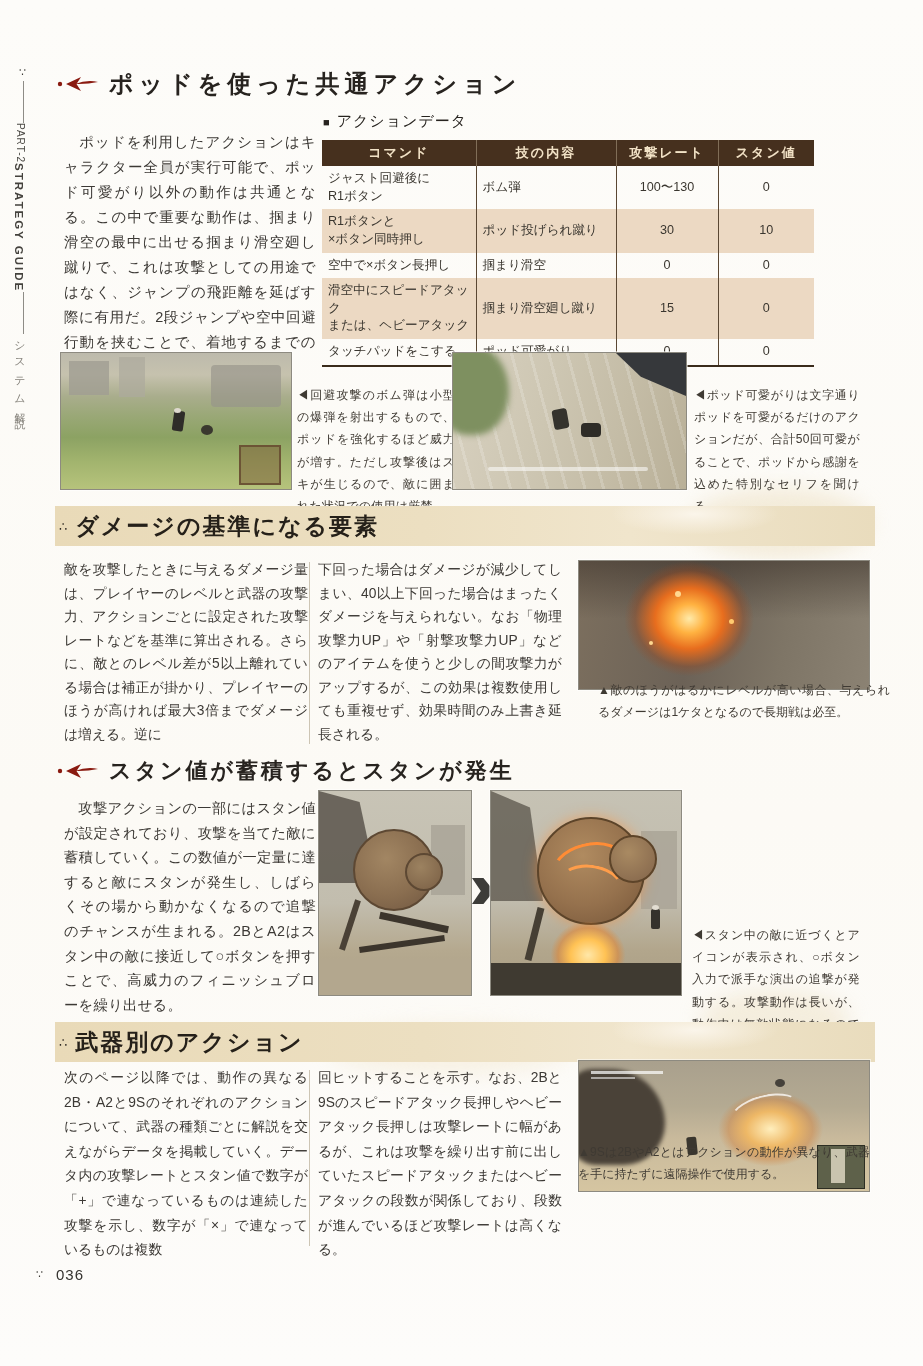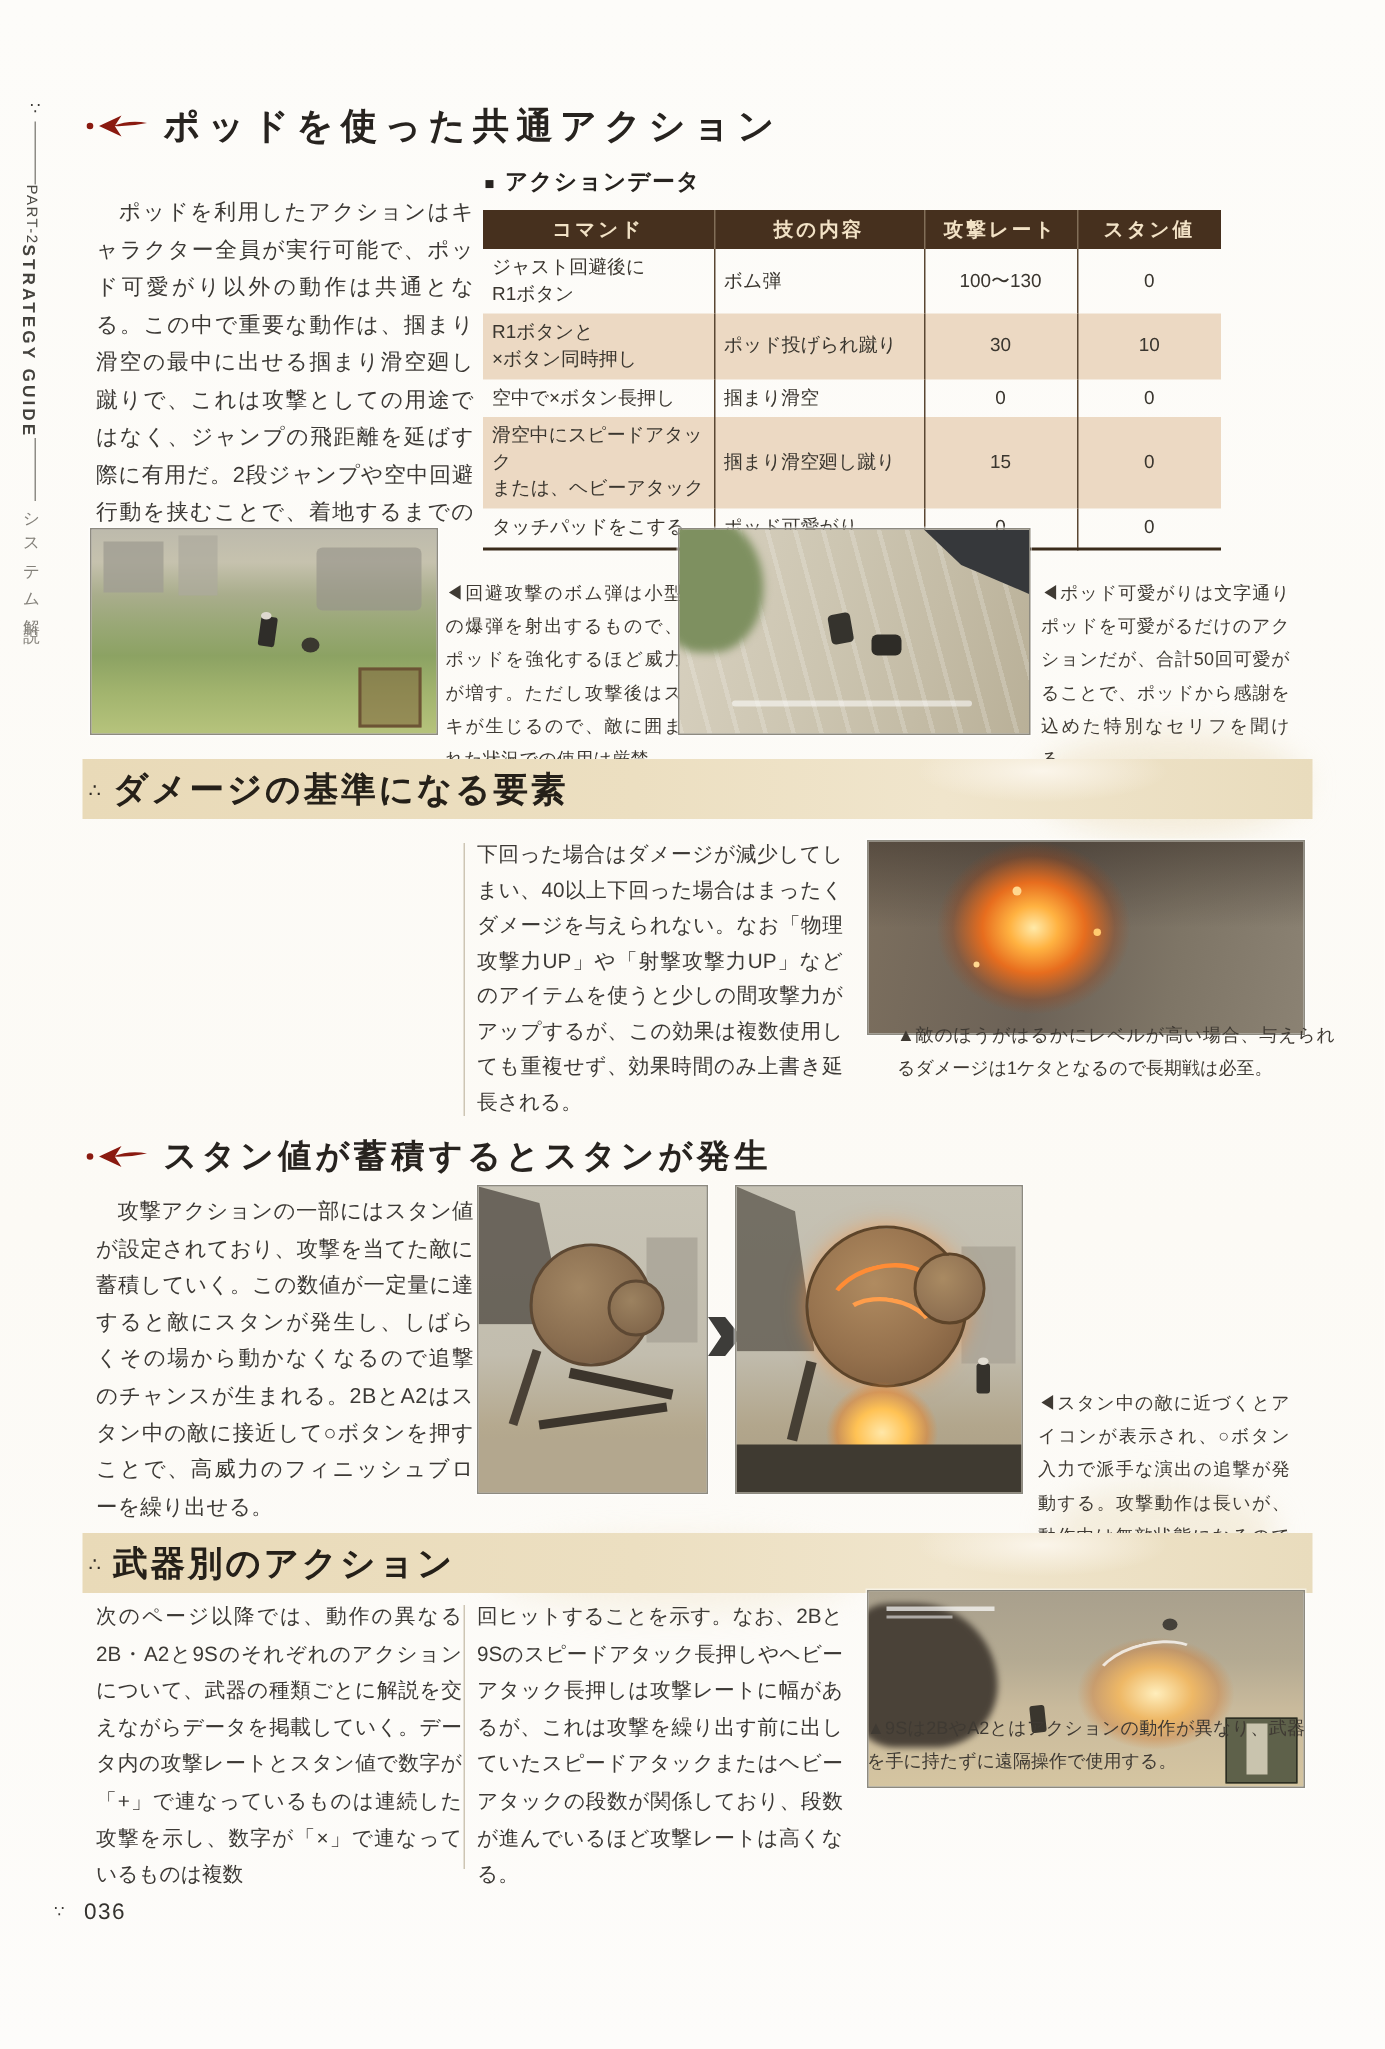--- a/index.html
+++ b/index.html
@@ -27,21 +27,21 @@
   .bar-head .ttl{font-size:23px;font-weight:bold;color:#252019;letter-spacing:2px;font-family:Liberation Serif, serif;}
   .sec-head .mk-arrow{flex:0 0 auto;}
 
   
   .jtext{position:absolute;font-size:14.5px;line-height:25px;text-align:justify;color:#3c3935;letter-spacing:.3px;}
   .jtext .ind{display:inline-block;width:1em;}
   .coltext{position:absolute;font-size:13.8px;line-height:23.5px;text-align:justify;color:#3c3935;}
   .coldiv{position:absolute;width:1px;background:#cdc5b4;}
 
   
-  .tbl-label{position:absolute;font-size:15px;font-weight:bold;color:#27231f;letter-spacing:1px;}
+  .tbl-label{position:absolute;font-size:15px;font-weight:normal;color:#27231f;letter-spacing:1px;}
   .tbl-label .sq{font-size:11px;margin-right:6px;}
   table.action{position:absolute;border-collapse:collapse;table-layout:fixed;}
   table.action th{background:#46301e;color:#f2e2c6;font-size:13px;font-weight:bold;letter-spacing:2px;padding:4px 2px;border-right:1px solid rgba(242,226,198,.35);}
   table.action th:last-child{border-right:none;}
   table.action td{font-size:12.6px;color:#3a362f;padding:4px 6px;border-right:1px solid #5a4733;line-height:1.4;white-space:pre-line;}
   table.action td:last-child{border-right:none;}
   table.action td.c{text-align:center;}
   table.action tr.beige{background:#ecd9c3;}
   table.action{border-bottom:2px solid #3a2b1b;}
 
@@ -160,20 +160,21 @@
     <div style="left:128px;top:70px;width:20px;height:14px;background:#2e2c27;border-radius:4px;"></div>
     <div style="left:35px;top:114px;width:160px;height:4px;background:rgba(255,255,255,.55);border-radius:2px;"></div>
   </div>
   <div class="cap" style="left:694px;top:384px;width:166px;">◀ポッド可愛がりは文字通りポッドを可愛がるだけのアクションだが、合計50回可愛がることで、ポッドから感謝を込めた特別なセリフを聞ける。</div>
 
   <div class="bar-head" style="top:506px;">
     <span class="mk">∴</span>
     <span class="ttl">ダメージの基準になる要素</span>
   </div>
 
+  <div class="coltext" style="left:64px;top:558px;width:244px;"><span class="ind"></span><span>敵を攻撃したときに与えるダメージ量は、プレイヤーのレベルと武器の攻撃力、アクションごとに設定された攻撃レートなどを基準に算出される。さらに、敵とのレベル差が5以上離れている場合は補正が掛かり、プレイヤーのほうが高ければ最大3倍までダメージは増える。逆に</span></div>
   <div class="coldiv" style="left:309px;top:562px;height:182px;"></div>
   <div class="coltext" style="left:318px;top:558px;width:244px;">下回った場合はダメージが減少してしまい、40以上下回った場合はまったくダメージを与えられない。なお「物理攻撃力UP」や「射撃攻撃力UP」などのアイテムを使うと少しの間攻撃力がアップするが、この効果は複数使用しても重複せず、効果時間のみ上書き延長される。</div>
 
   <div class="shot" style="left:578px;top:560px;width:290px;height:128px;background:linear-gradient(180deg,rgba(58,48,40,.55) 0%,rgba(58,48,40,0) 45%),linear-gradient(100deg,#7c6f5e 0%,#6c6257 40%,#7e7566 70%,#8b8273 100%);">
     <div style="left:0;top:0;width:100%;height:100%;background:radial-gradient(90px 80px at 38% 45%,#ffeaa9 0%,#ffb241 18%,#e76d1e 38%,rgba(160,70,25,.35) 60%,rgba(0,0,0,0) 72%);"></div>
     <div style="left:96px;top:30px;width:6px;height:6px;background:#ffd890;border-radius:50%;"></div>
     <div style="left:150px;top:58px;width:5px;height:5px;background:#ffca70;border-radius:50%;"></div>
     <div style="left:70px;top:80px;width:4px;height:4px;background:#ffd890;border-radius:50%;"></div>
   </div>
   <div class="cap-b" style="left:578px;top:680px;width:292px;margin-left:20px;">▲敵のほうがはるかにレベルが高い場合、与えられるダメージは1ケタとなるので長期戦は必至。</div>

